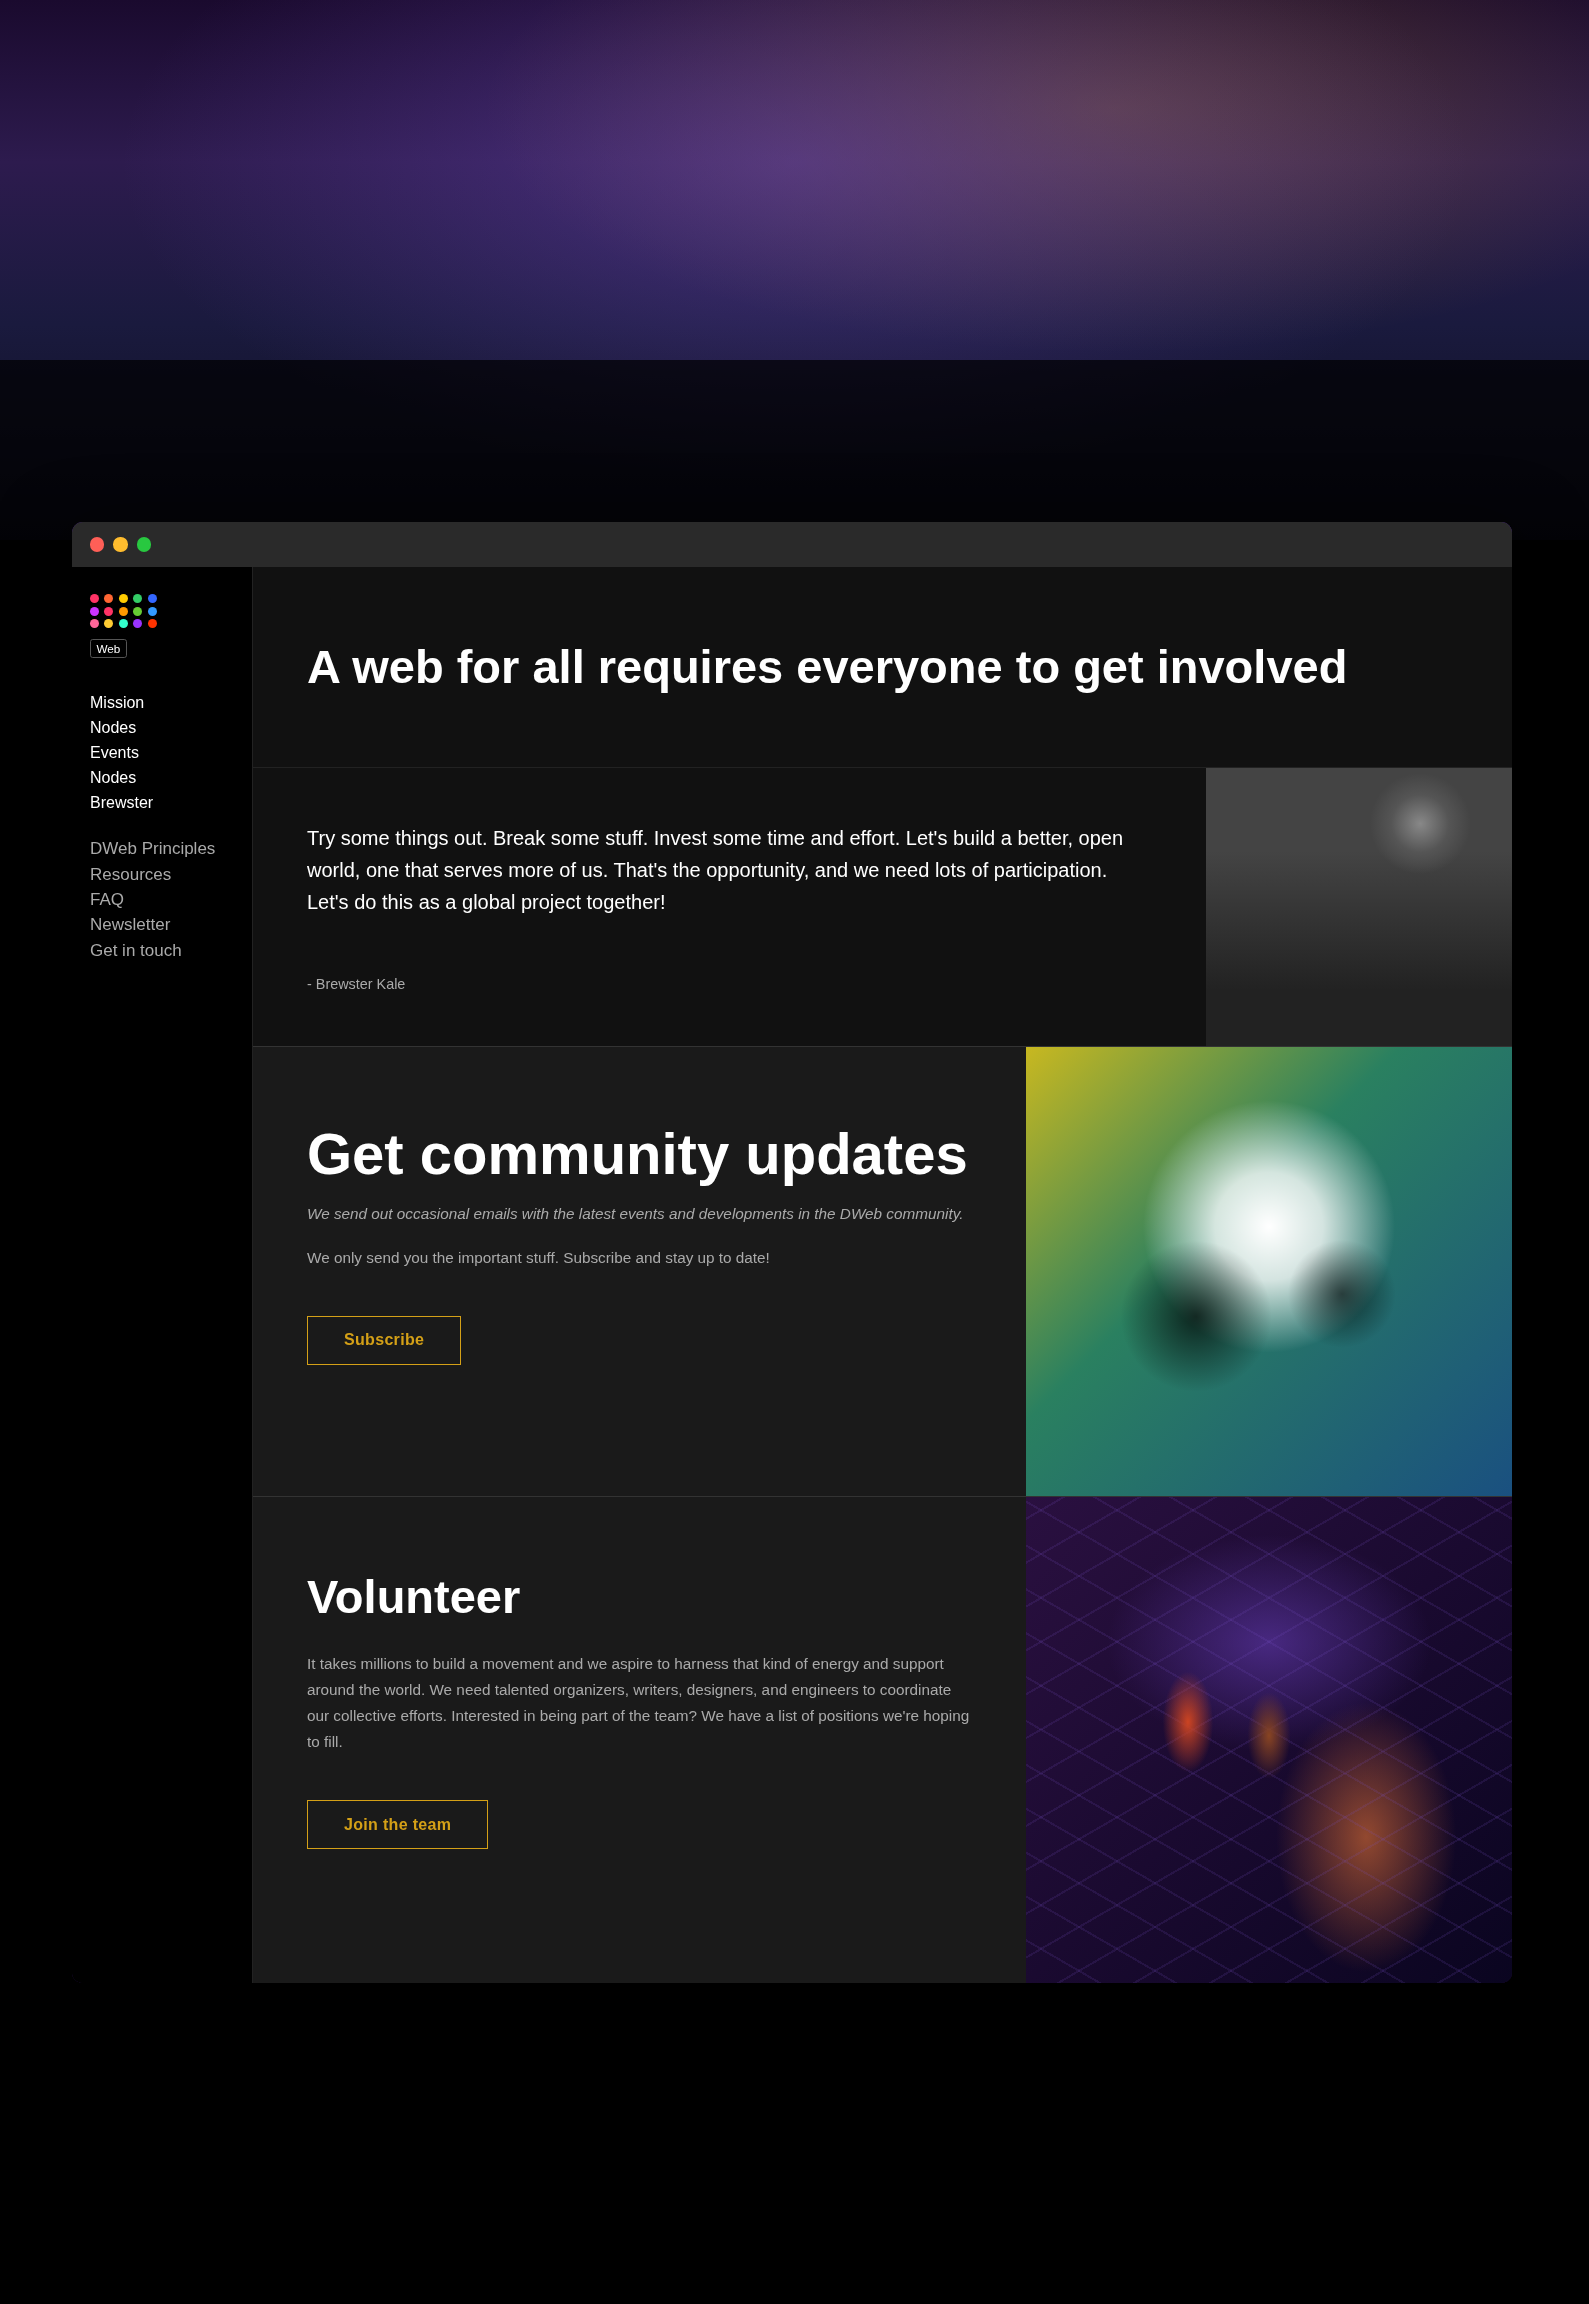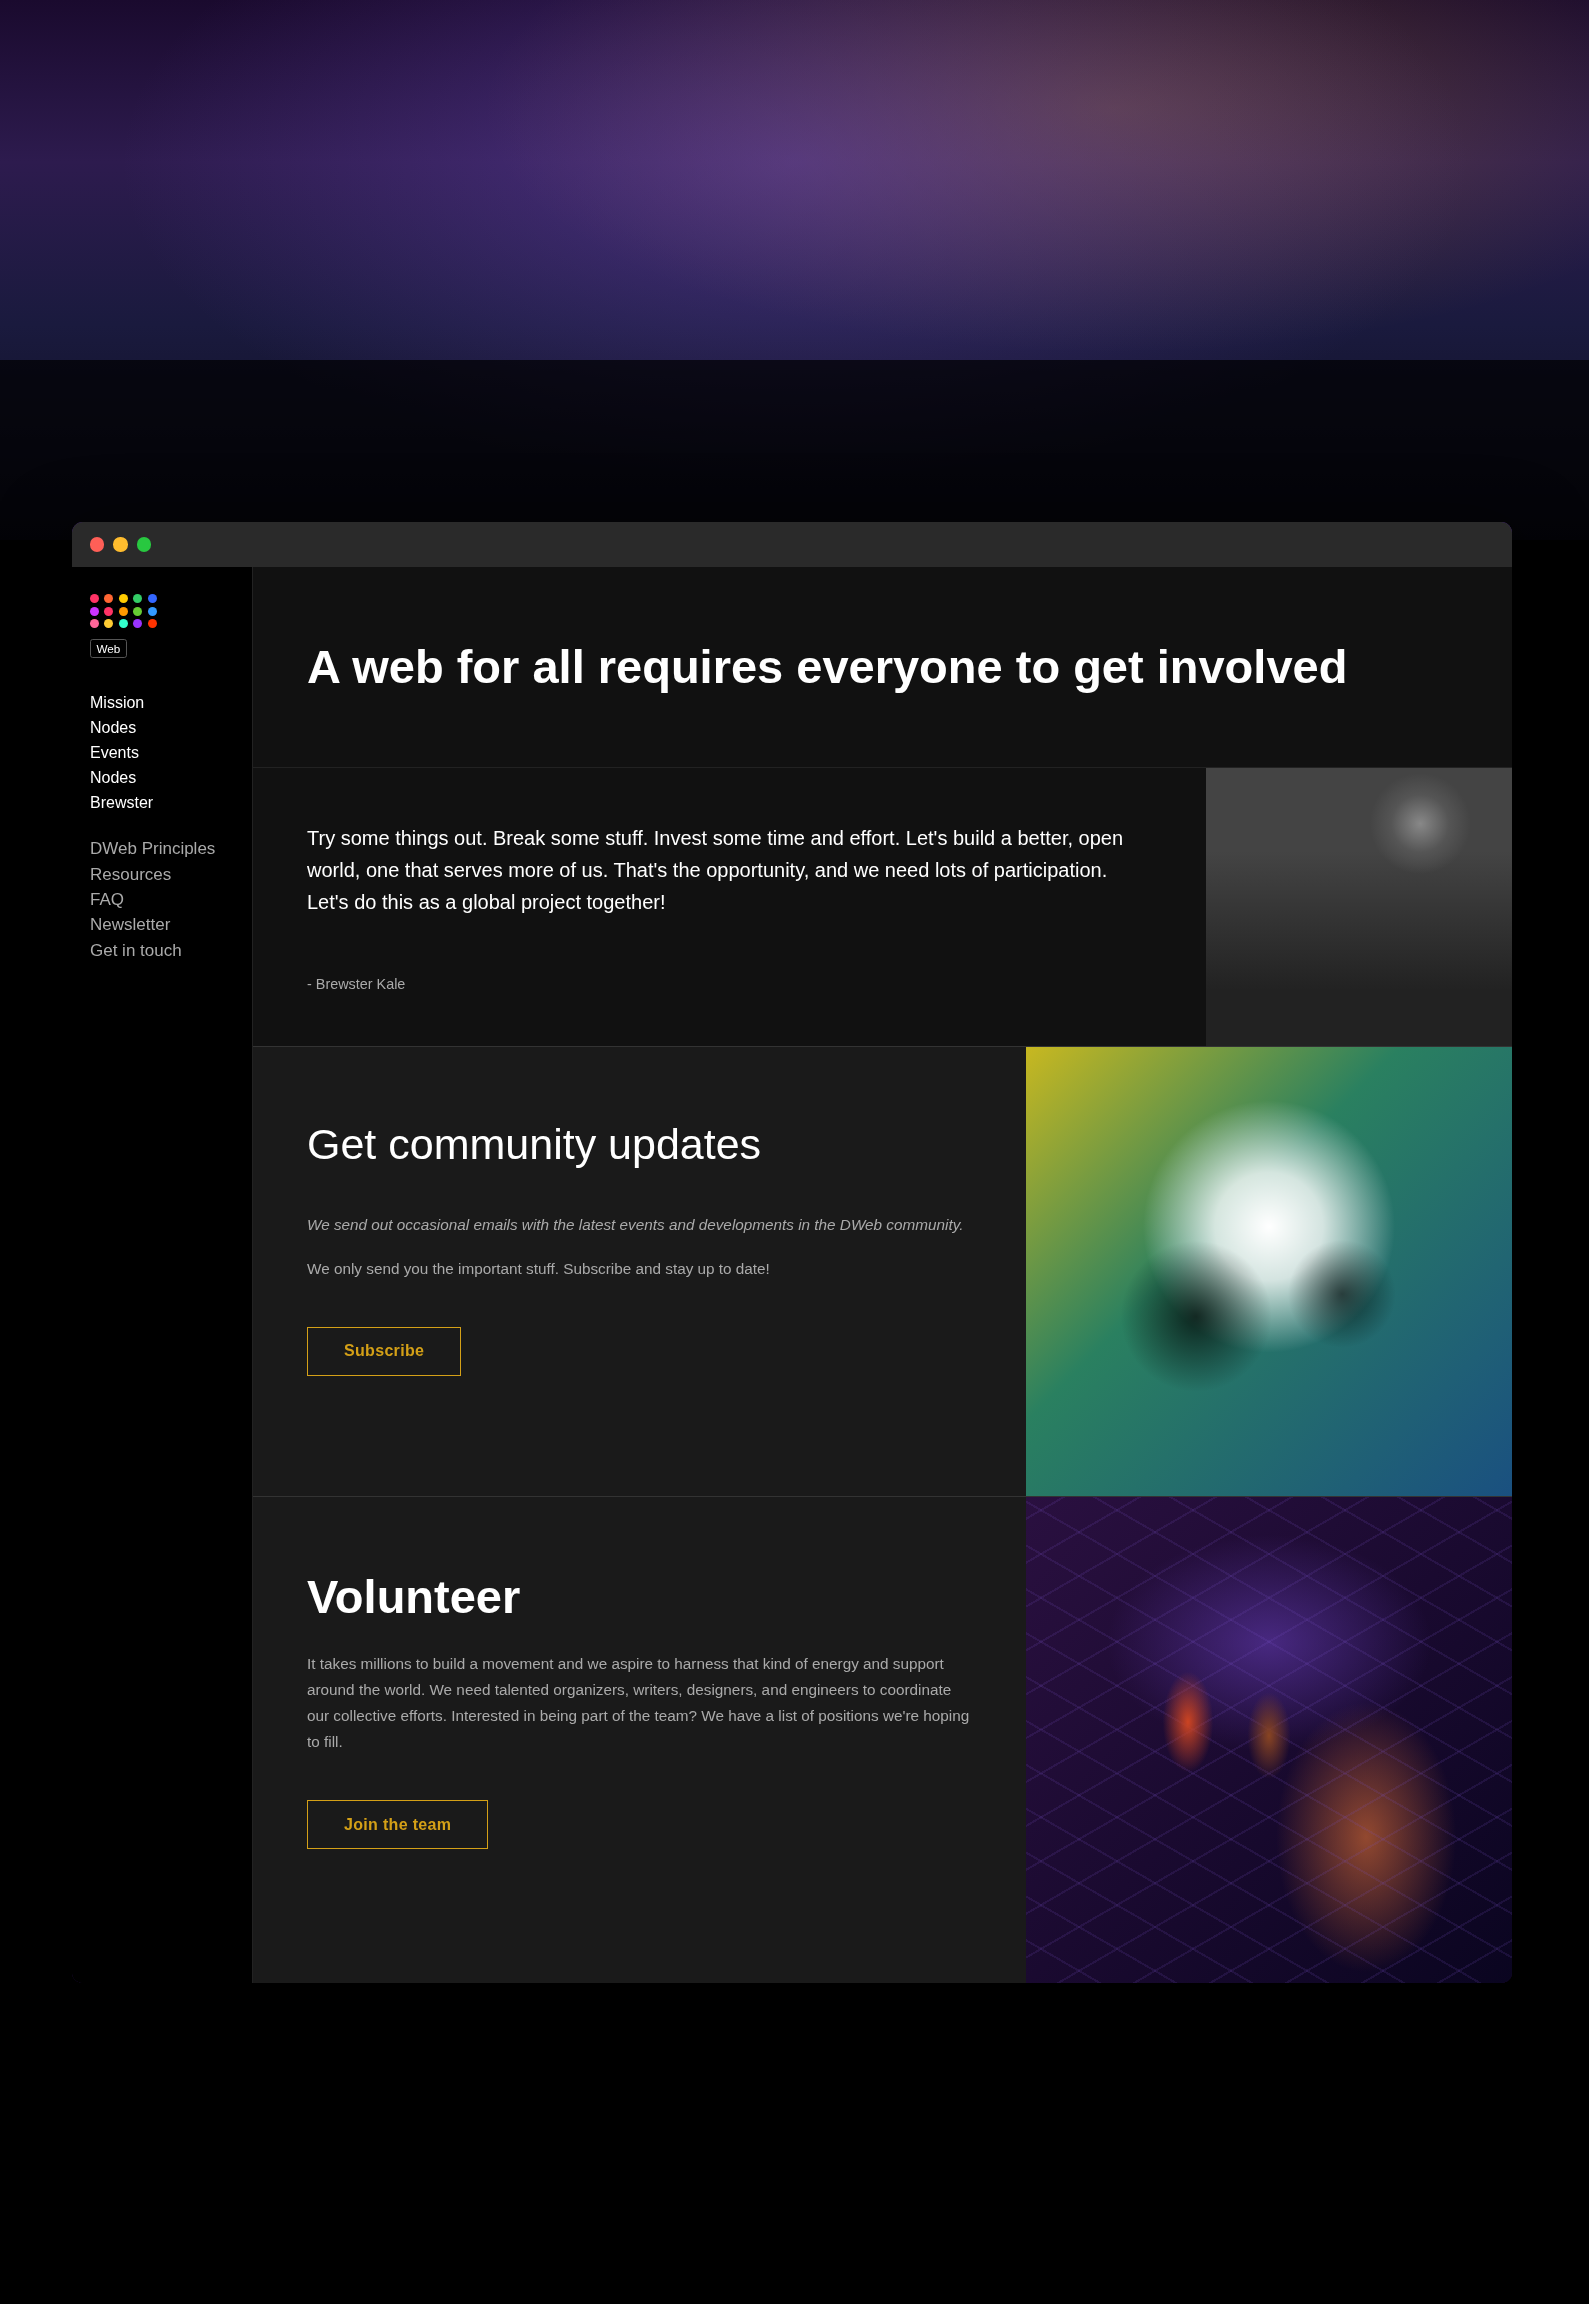--- a/index.html
+++ b/index.html
@@ -229,25 +229,25 @@
       min-height: 450px;
     }
 
     .community-text-area {
       flex: 1;
       background: #1a1a1a;
       padding: 72px 54px;
     }
 
     .community-title {
-      font-size: 43px;
-      font-weight: 400;
+      font-size: 58px;
+      font-weight: 700;
       color: #fff;
       line-height: 1.2;
-      margin-bottom: 41px;
+      margin-bottom: 12px;
     }
 
     .community-desc {
       color: #aaa;
       font-size: 15.3px;
       line-height: 1.7;
       margin-bottom: 18px;
       font-style: italic;
     }
 

